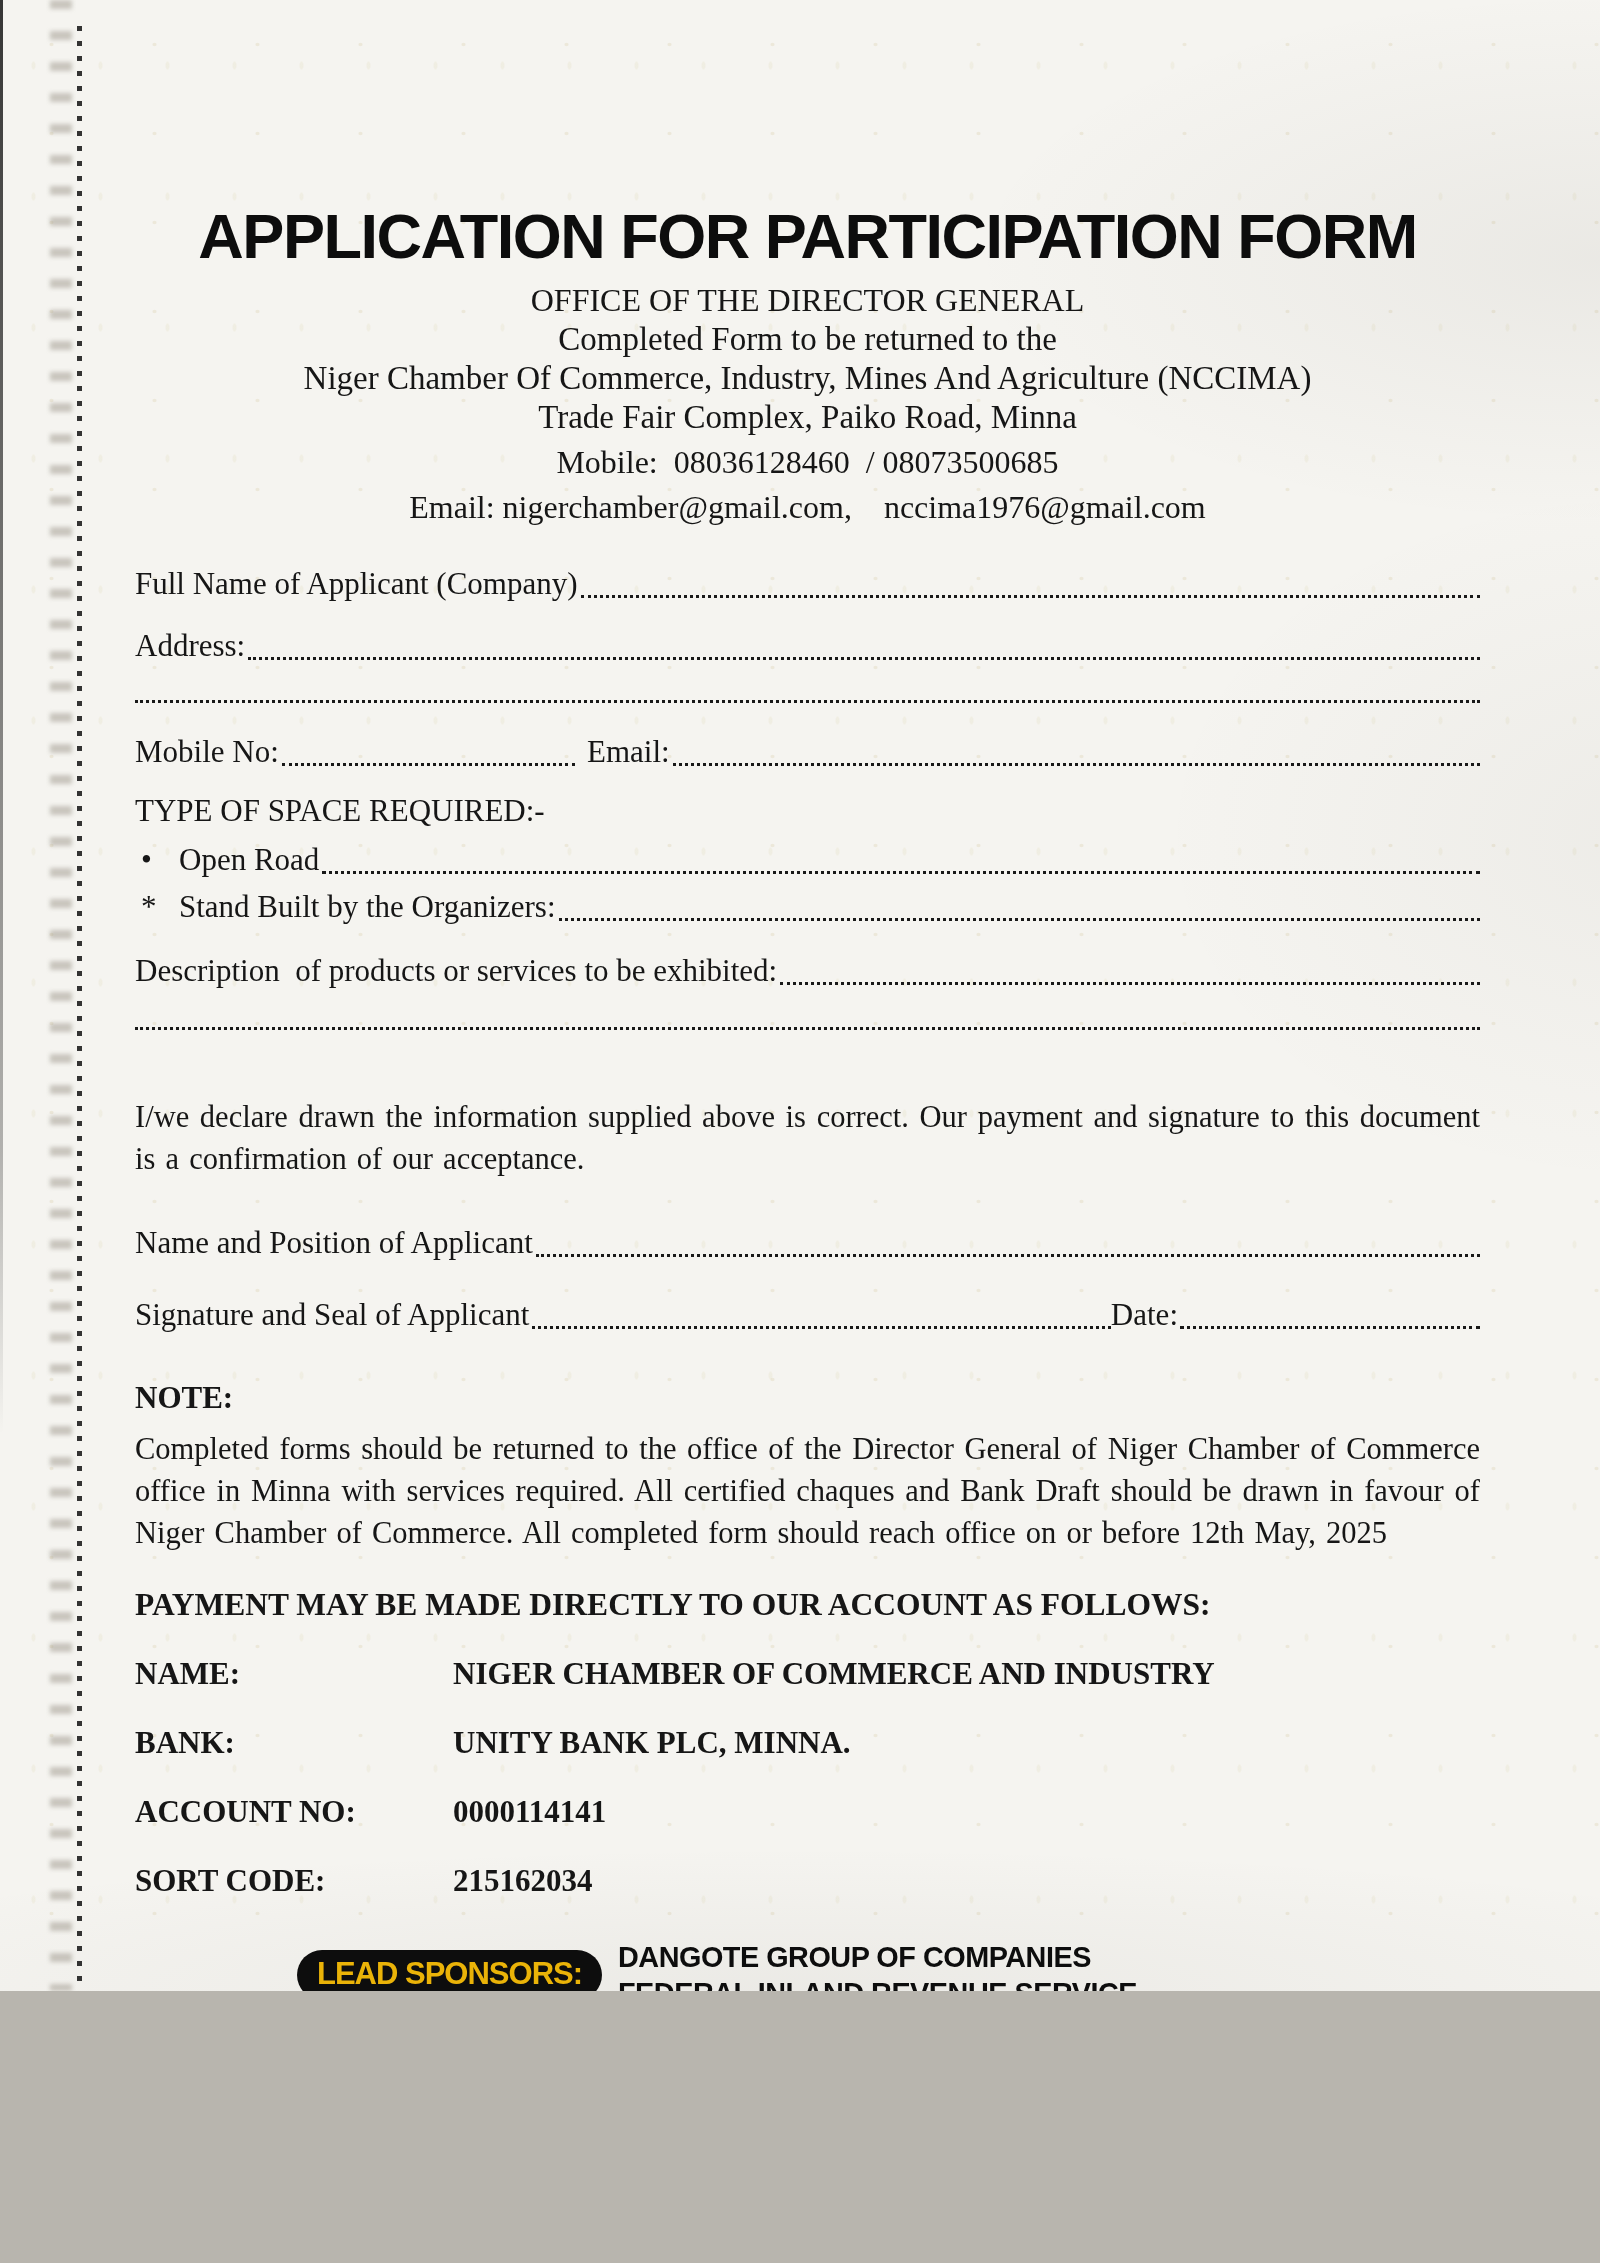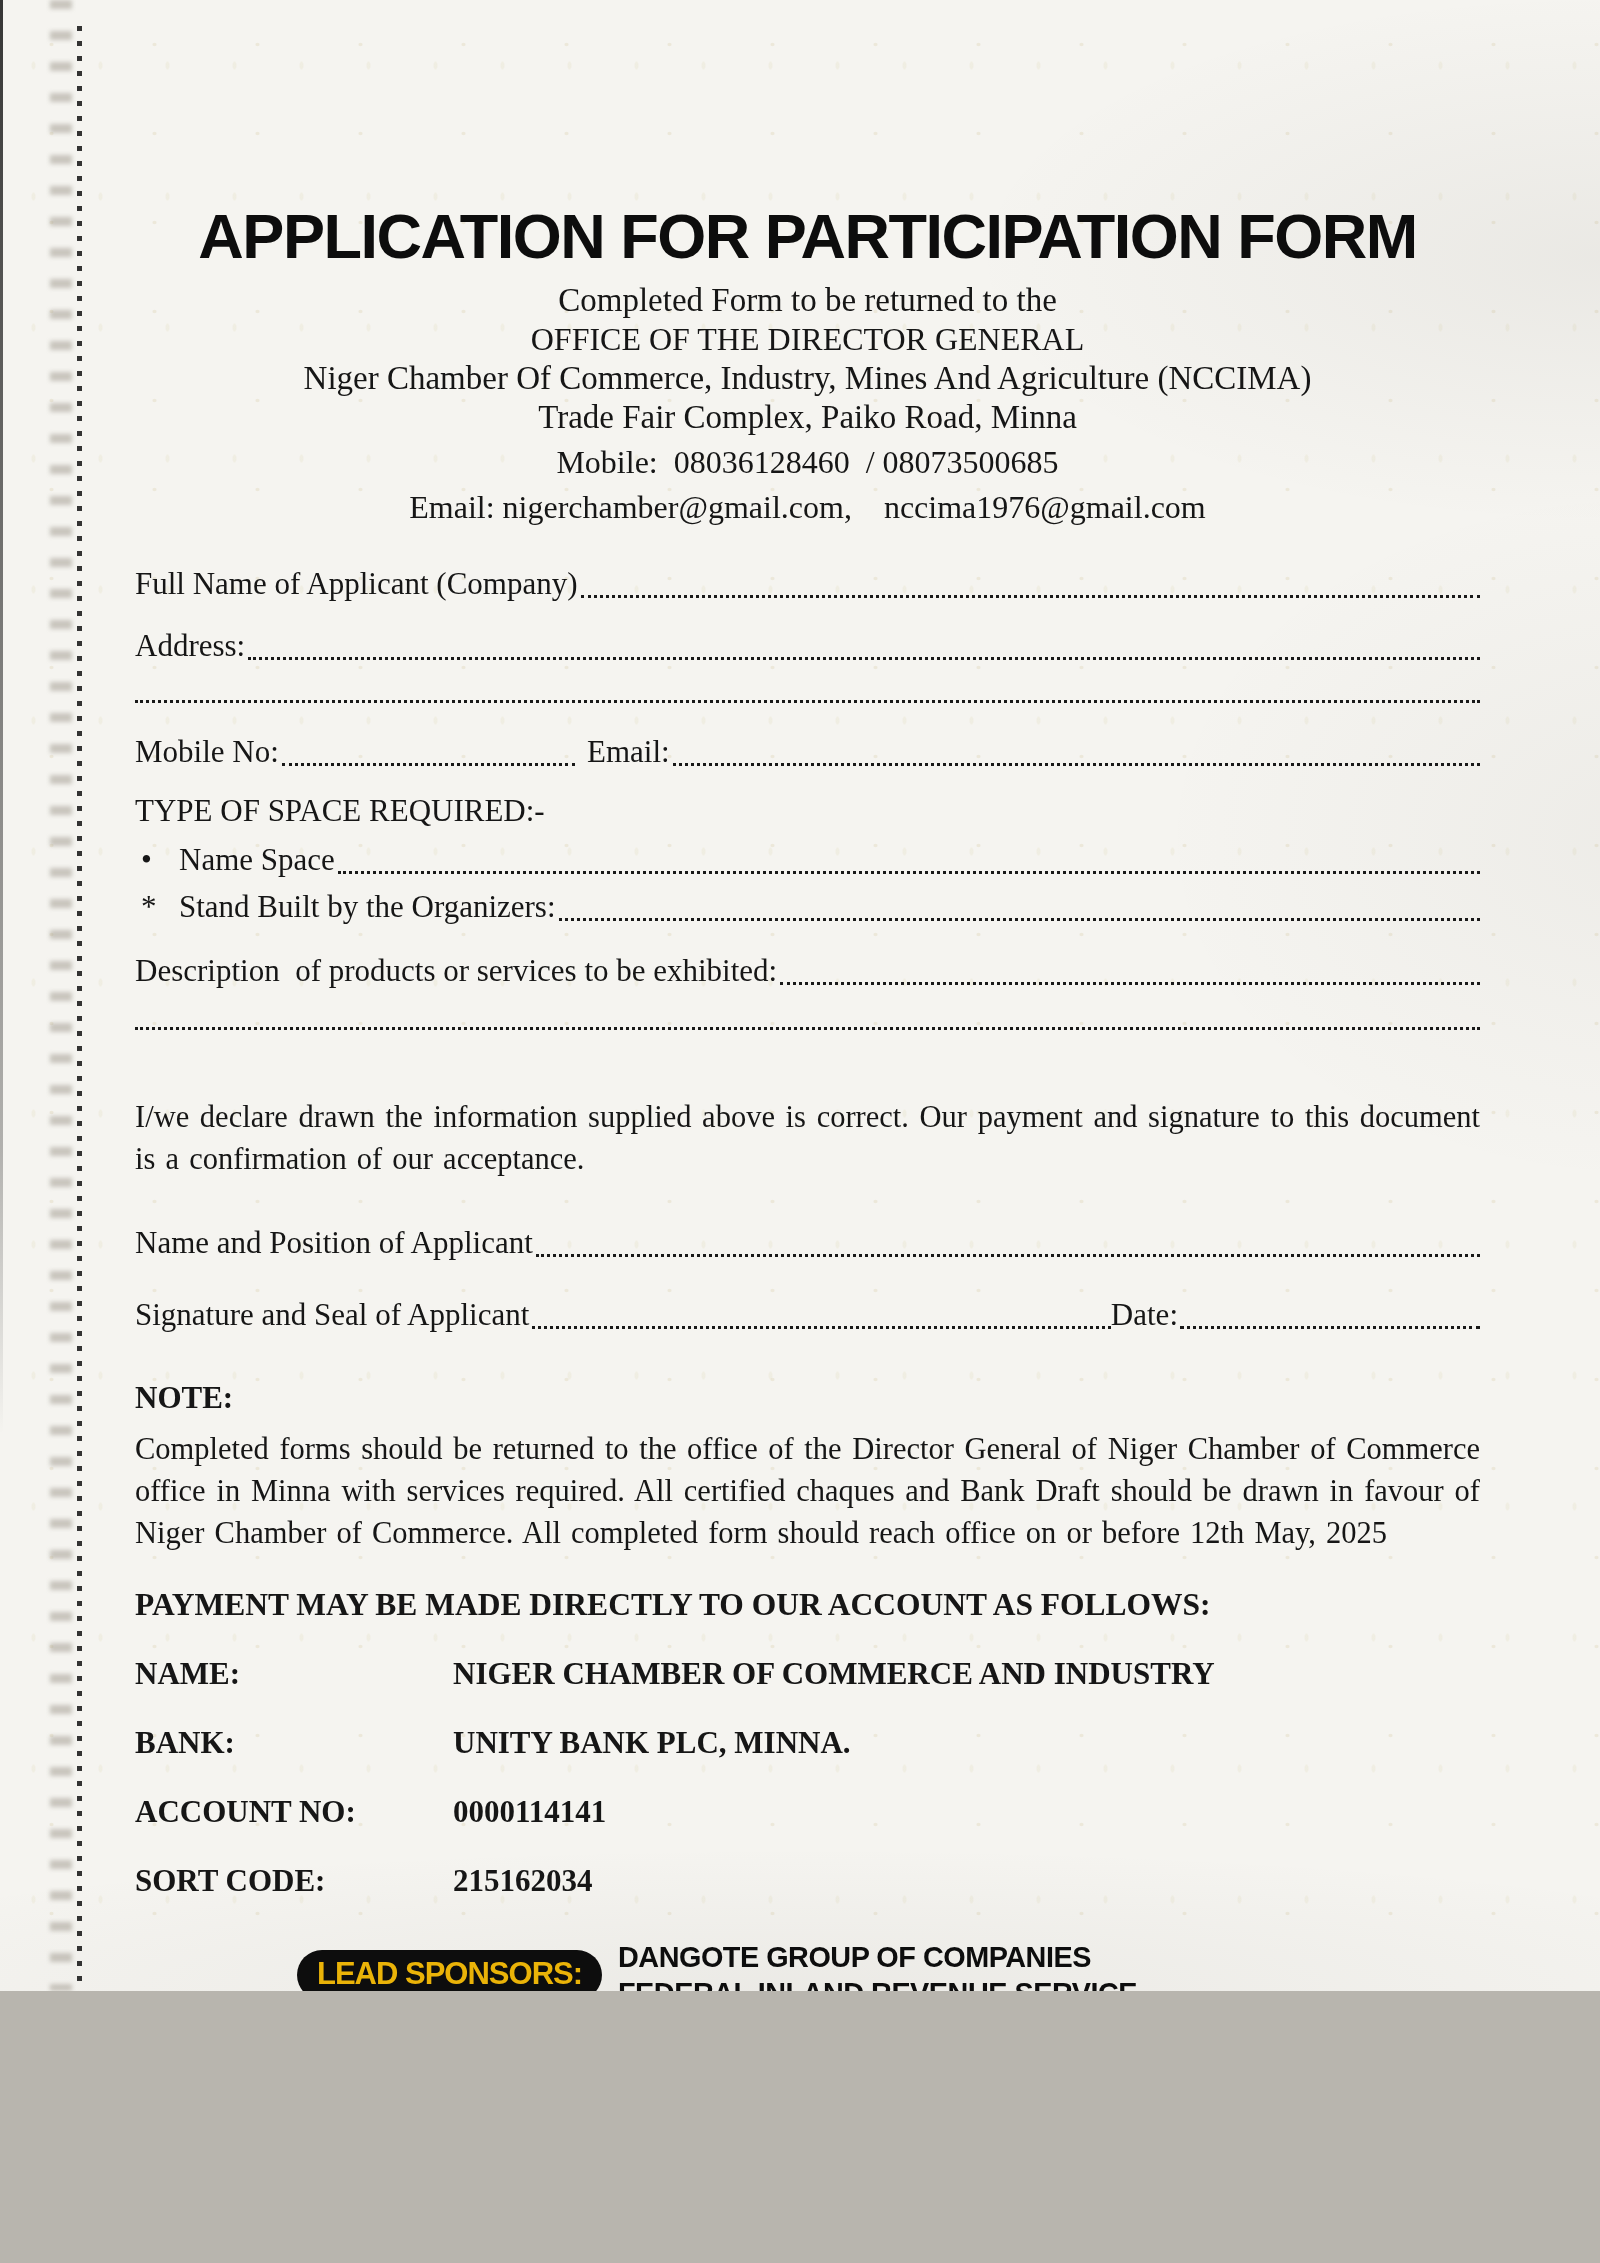--- a/index.html
+++ b/index.html
@@ -125,22 +125,22 @@
 
   <div class="perf-smudge"></div>
   <div class="perf-dots"></div>
   <div class="scan-edge-left"></div>
 
   <div class="content">
 
     <h1 class="title">APPLICATION FOR PARTICIPATION FORM</h1>
 
     <div class="hdr">
+      <div class="h-line h-caps">OFFICE OF THE DIRECTOR GENERAL</div>
       <div class="h-line">Completed Form to be returned to the</div>
-      <div class="h-line h-caps">OFFICE OF THE DIRECTOR GENERAL</div>
       <div class="h-line">Niger Chamber Of Commerce, Industry, Mines And Agriculture (NCCIMA)</div>
       <div class="h-line">Trade Fair Complex, Paiko Road, Minna</div>
       <div class="h-line h-gap">Mobile:  08036128460  / 08073500685</div>
       <div class="h-line h-gap">Email: nigerchamber@gmail.com,    nccima1976@gmail.com</div>
     </div>
 
     <div class="fr row-fullname">
       <span class="label">Full Name of Applicant (Company)</span>
       <span class="dots"></span>
     </div>
@@ -159,21 +159,21 @@
       <span class="grp2">
         <span class="label">Email:</span>
         <span class="dots"></span>
       </span>
     </div>
 
     <div class="type-heading">TYPE OF SPACE REQUIRED:-</div>
 
     <div class="opt opt1">
       <span class="marker">•</span>
-      <span class="label">Name Space</span>
+      <span class="label">Open Road</span>
       <span class="dots"></span>
     </div>
 
     <div class="opt opt2">
       <span class="marker">*</span>
       <span class="label">Stand Built by the Organizers:</span>
       <span class="dots"></span>
     </div>
 
     <div class="fr row-desc">

